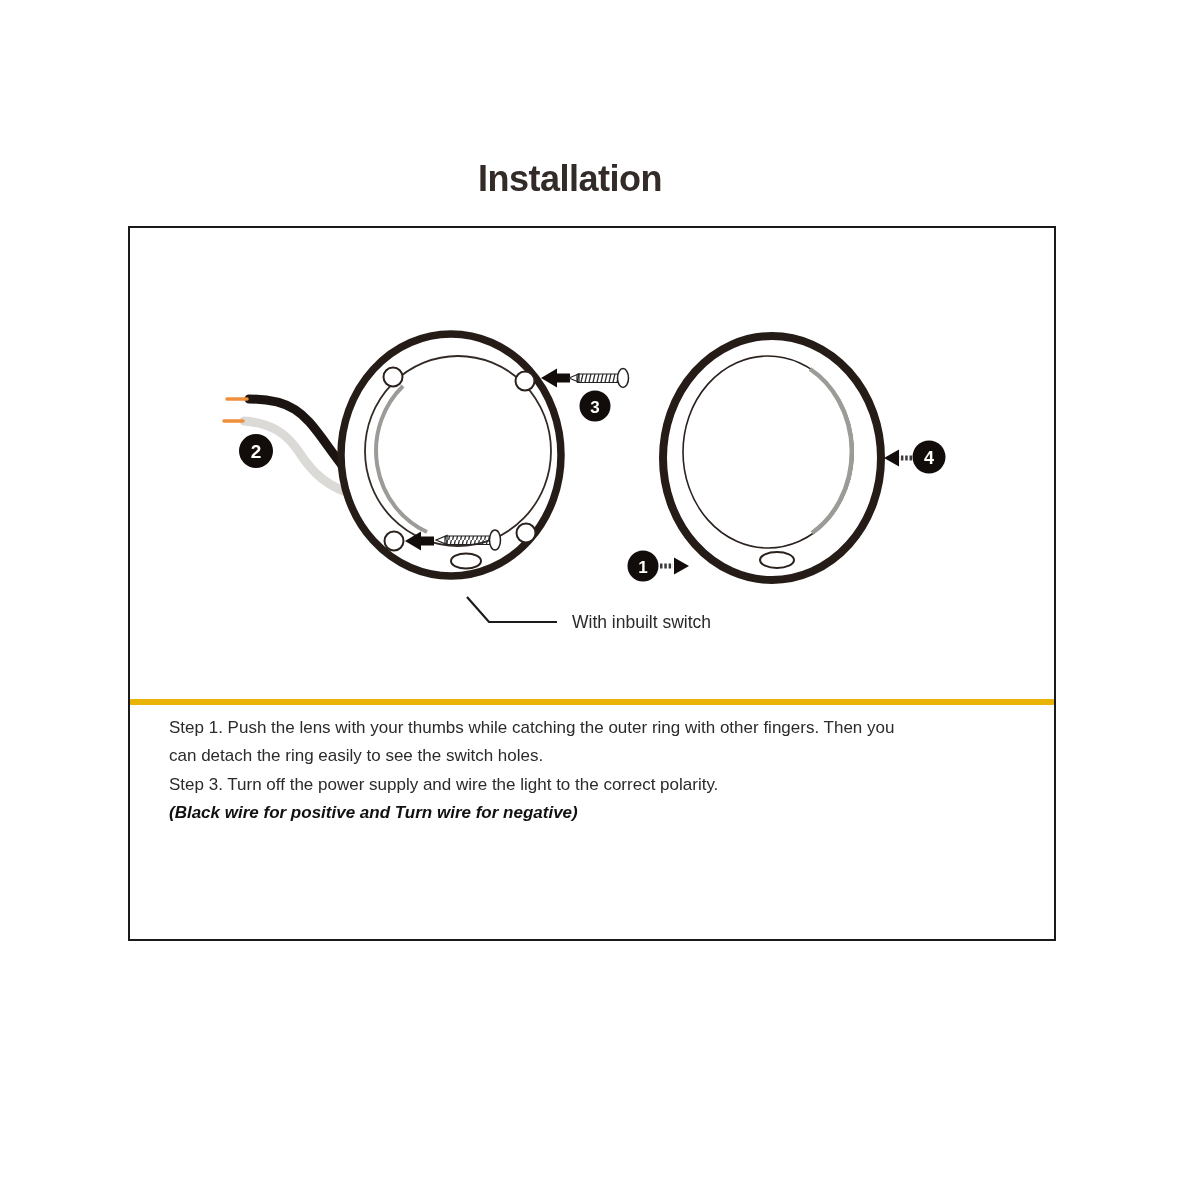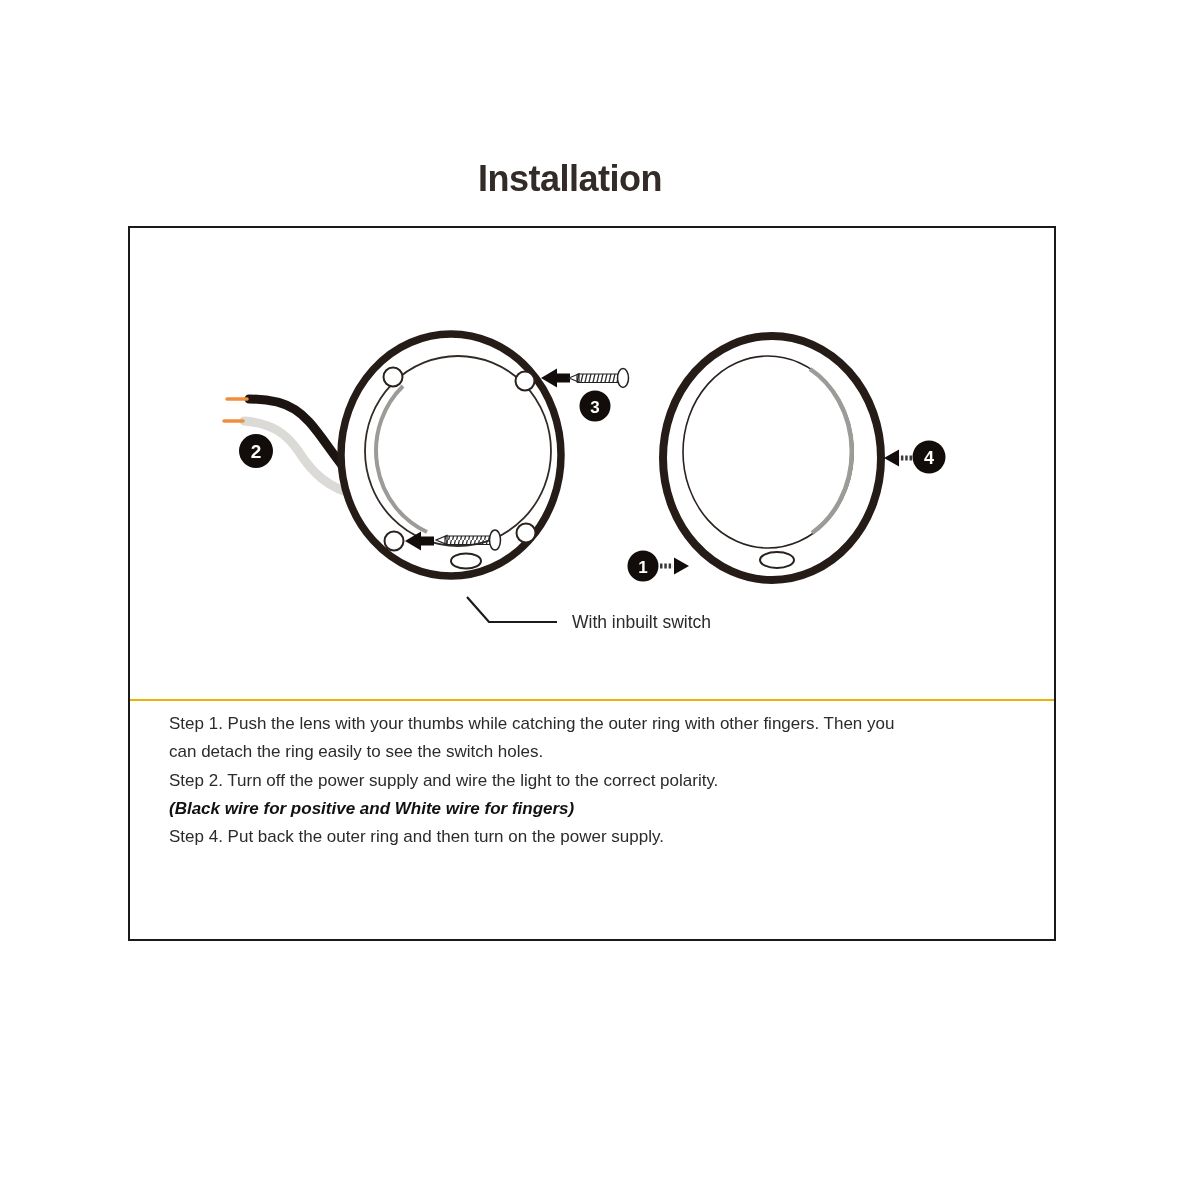--- a/index.html
+++ b/index.html
@@ -30,21 +30,21 @@
   }
   .diagram{
     position:relative;
     width:924px;height:471px;
     overflow:hidden;
   }
   .diagram svg{display:block;}
   .steps{
     box-sizing:border-box;
     width:100%;
-    border-top:2px solid #eab308;
+    border-top:6px solid #eab308;
     padding:9px 46px 0 39px;
     font-size:17px;
     line-height:28.3px;
     color:#2b2b2b;
   }
   .step-line{white-space:normal;}
   .step-line.note{
     font-weight:700;
     font-style:italic;
     color:#111111;
@@ -146,19 +146,18 @@
         </g>
 
         <polyline points="467,597 489,622 557,622" fill="none" stroke="#1b1b1b" stroke-width="2.2"></polyline>
         <text class="callout" x="572" y="628">With inbuilt switch</text>
       </svg>
     </div>
 
     <div class="steps">
       <div class="step-line">Step 1. Push the lens with your thumbs while catching the outer ring with other fingers. Then you</div>
       <div class="step-line">can detach the ring easily to see the switch holes.</div>
-      <div class="step-line">Step 2. Turn off the power supply and wire the light to the correct polarity.</div>
-      <div class="step-line note">(Black wire for positive and White wire for fingers)</div>
-      <div class="step-line">Step 4. Put back the outer ring and then turn on the power supply.</div>
+      <div class="step-line">Step 3. Turn off the power supply and wire the light to the correct polarity.</div>
+      <div class="step-line note">(Black wire for positive and Turn wire for negative)</div>
     </div>
 
   </div>
 </div>
 
 </body></html>

